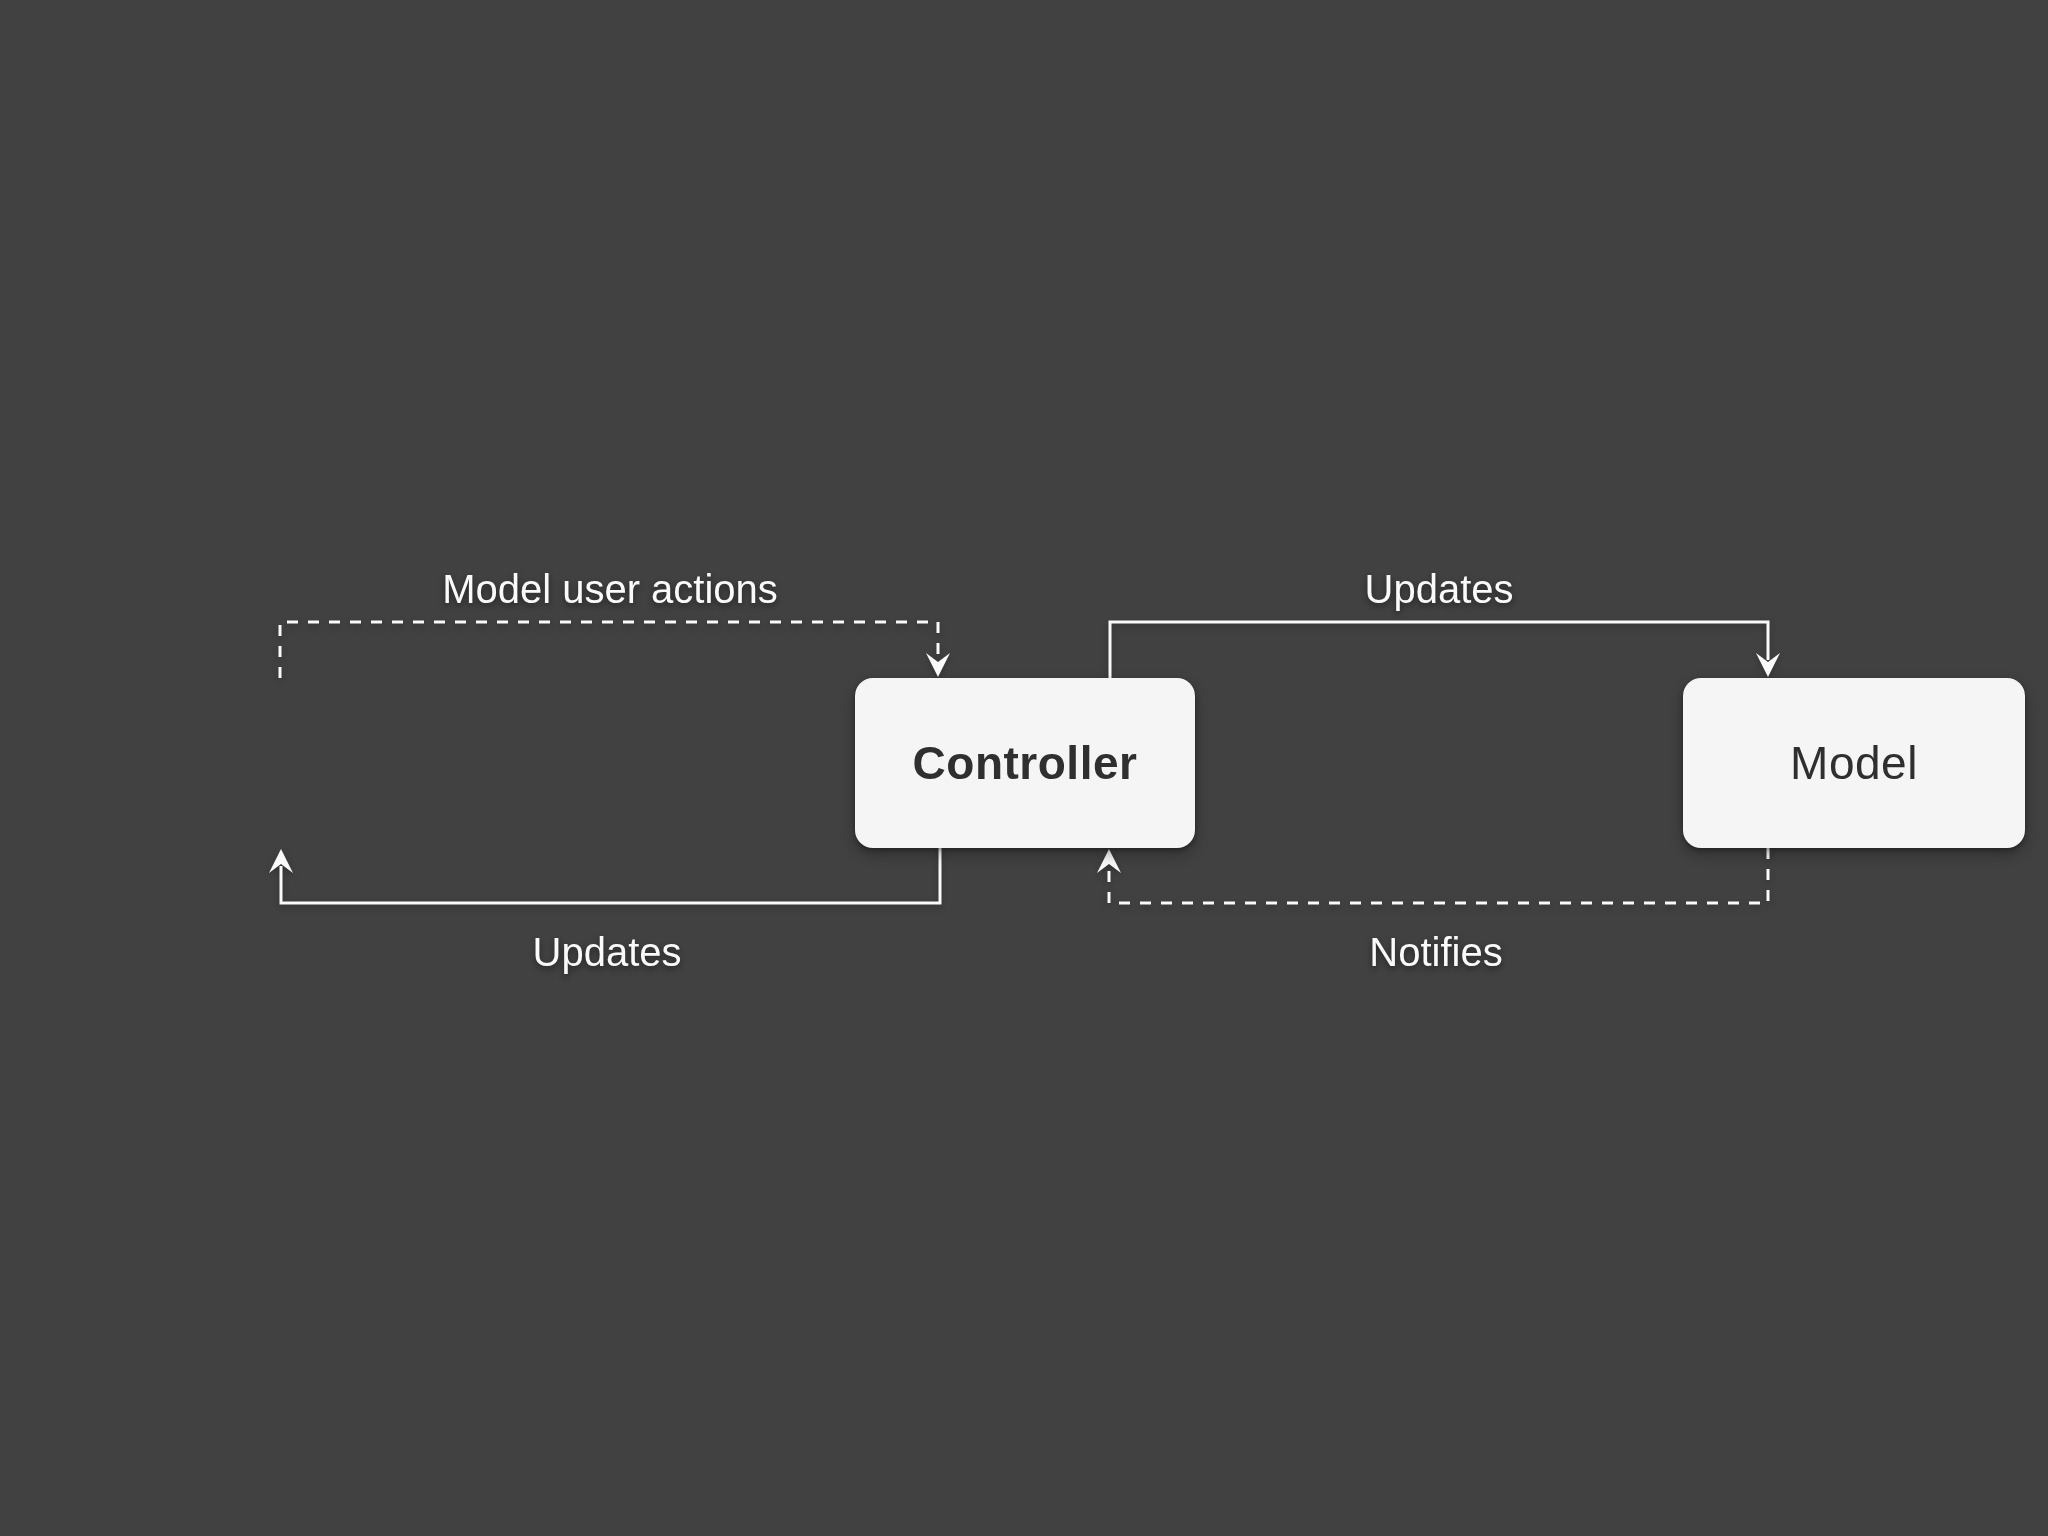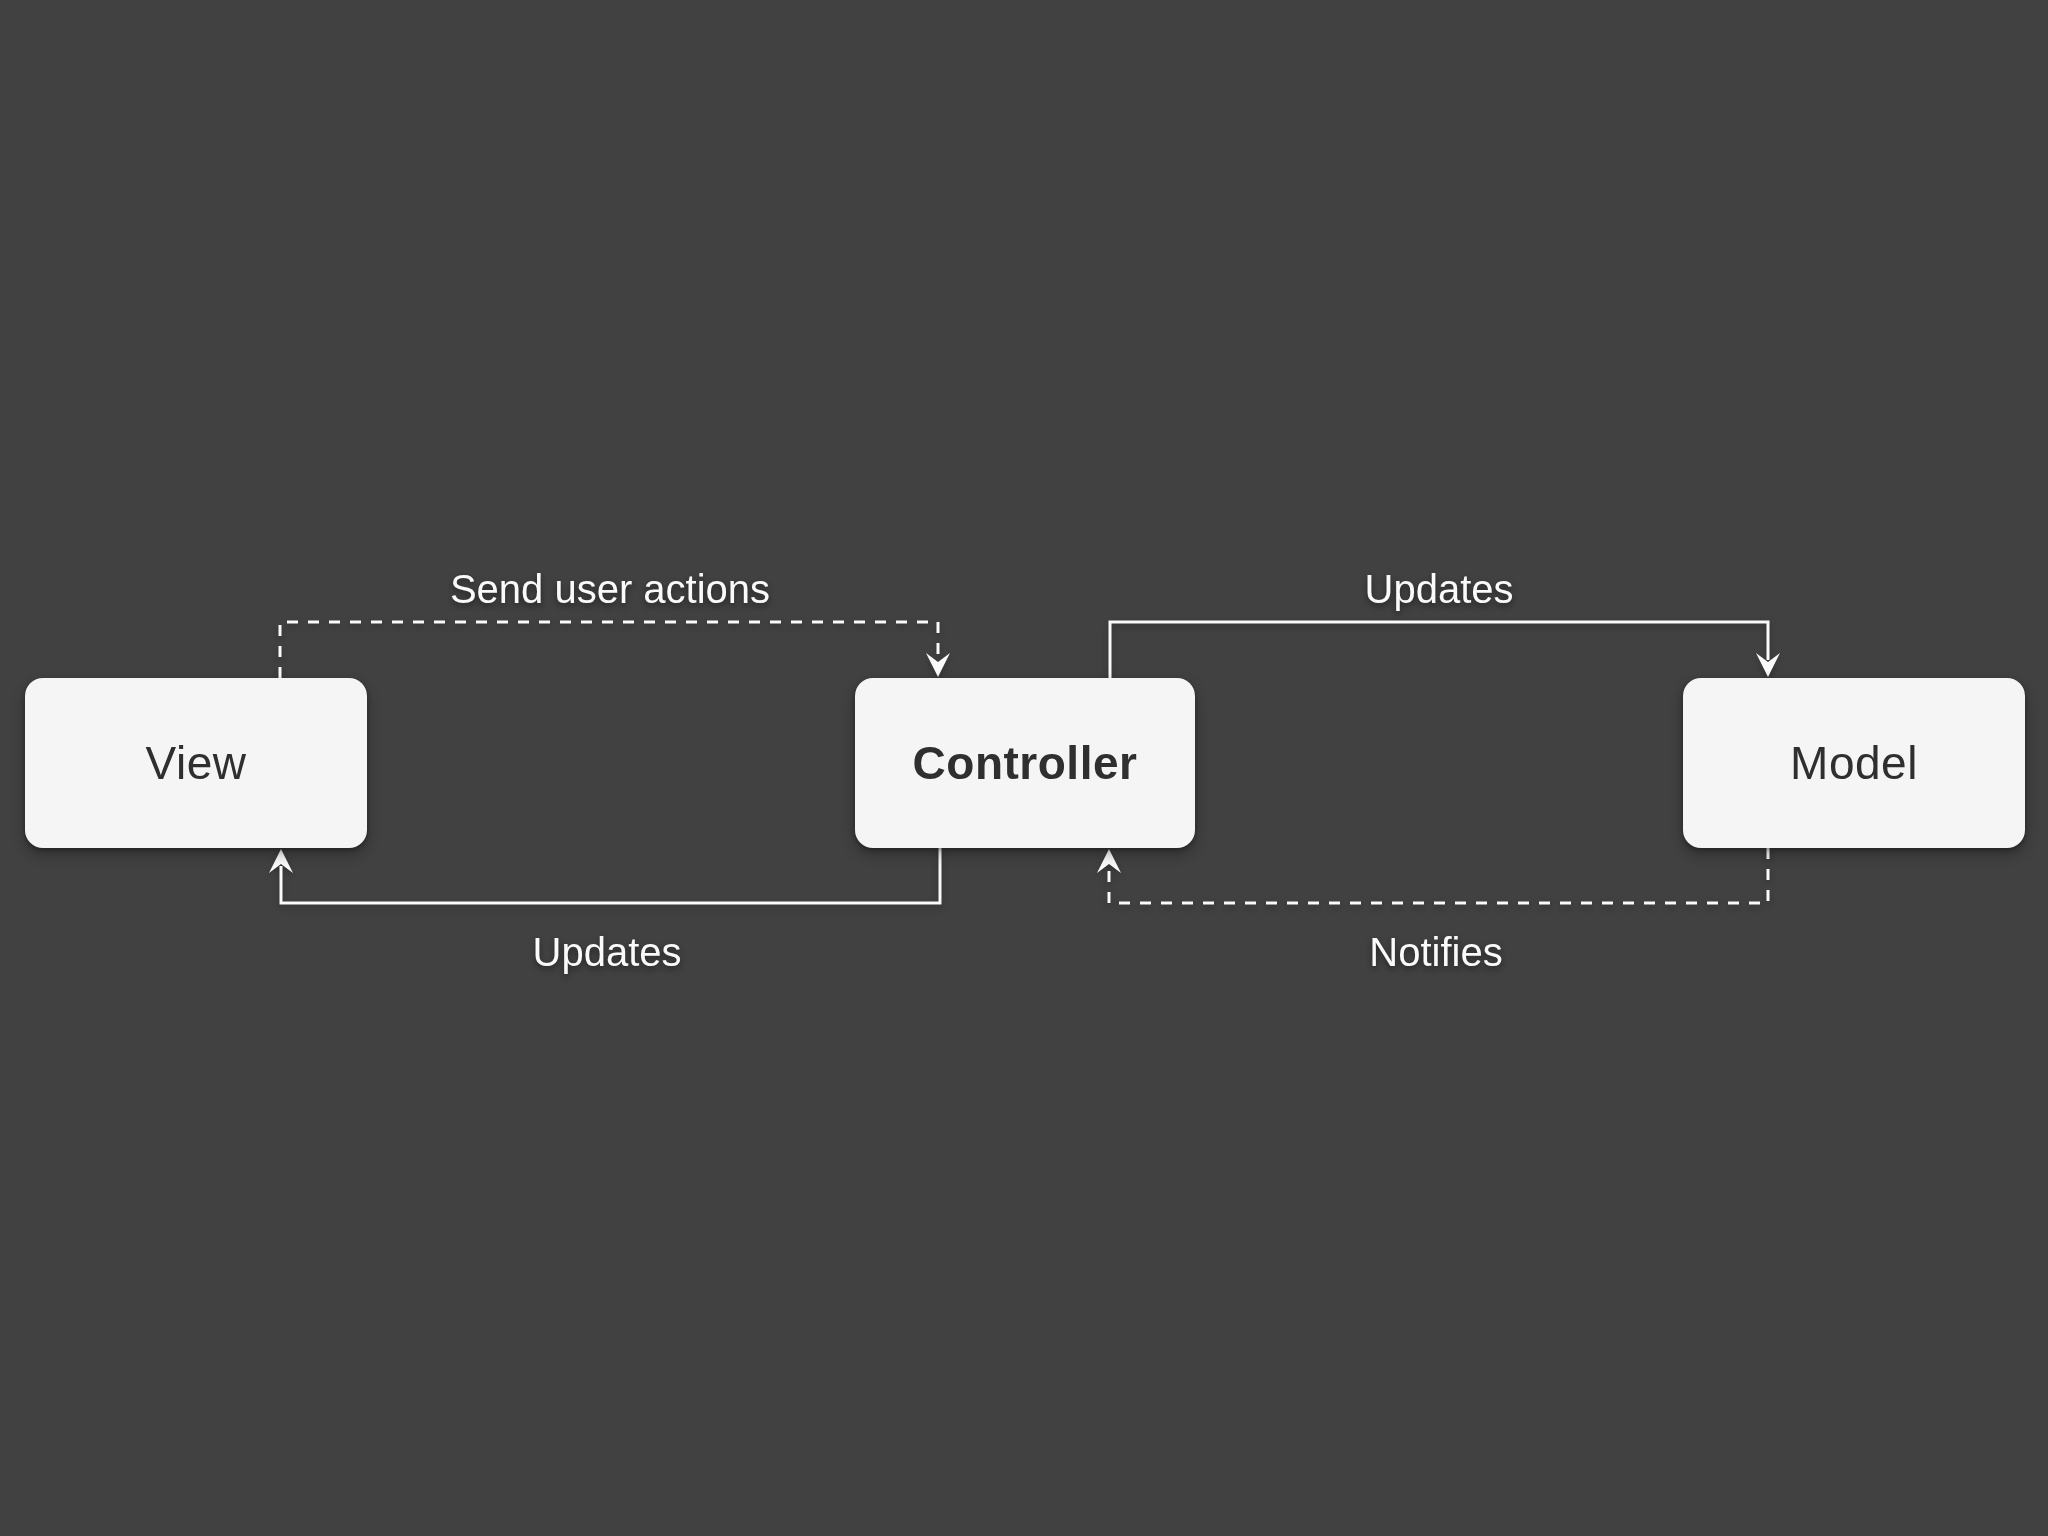--- a/index.html
+++ b/index.html
@@ -74,33 +74,30 @@
     <path class="edge-line" d="M 1110 678 L 1110 622 L 1768 622 L 1768 660"></path>
     <polygon class="arrowhead" points="1768,677 1756,653 1768,662 1780,653"></polygon>
 
     <path class="edge-line" d="M 940 848 L 940 903 L 281 903 L 281 866"></path>
     <polygon class="arrowhead" points="281,849 269,873 281,864 293,873"></polygon>
 
     <path class="edge-line dashed" d="M 1768 848 L 1768 903 L 1109 903 L 1109 866"></path>
     <polygon class="arrowhead" points="1109,849 1097,873 1109,864 1121,873"></polygon>
   </svg>
 
-  <div class="node" style="left:25px; top:678px; width:342px; height:170px;">
-    <span class="node-label">View</span>
-  </div>
 
   <div class="node" style="left:855px; top:678px; width:340px; height:170px;font-weight:bold;">
     <span class="node-label">Controller</span>
   </div>
 
   <div class="node" style="left:1683px; top:678px; width:342px; height:170px;">
     <span class="node-label">Model</span>
   </div>
 
-  <div class="edge-label" style="left:610px; top:589px;">Send user actions</div>
+  <div class="edge-label" style="left:610px; top:589px;">Model user actions</div>
 
   <div class="edge-label" style="left:1439px; top:589px;">Updates</div>
 
   <div class="edge-label" style="left:607px; top:952px;">Updates</div>
 
   <div class="edge-label" style="left:1436px; top:952px;text-align:center;">Notifies</div>
 
 </div>
 
 </body></html>

